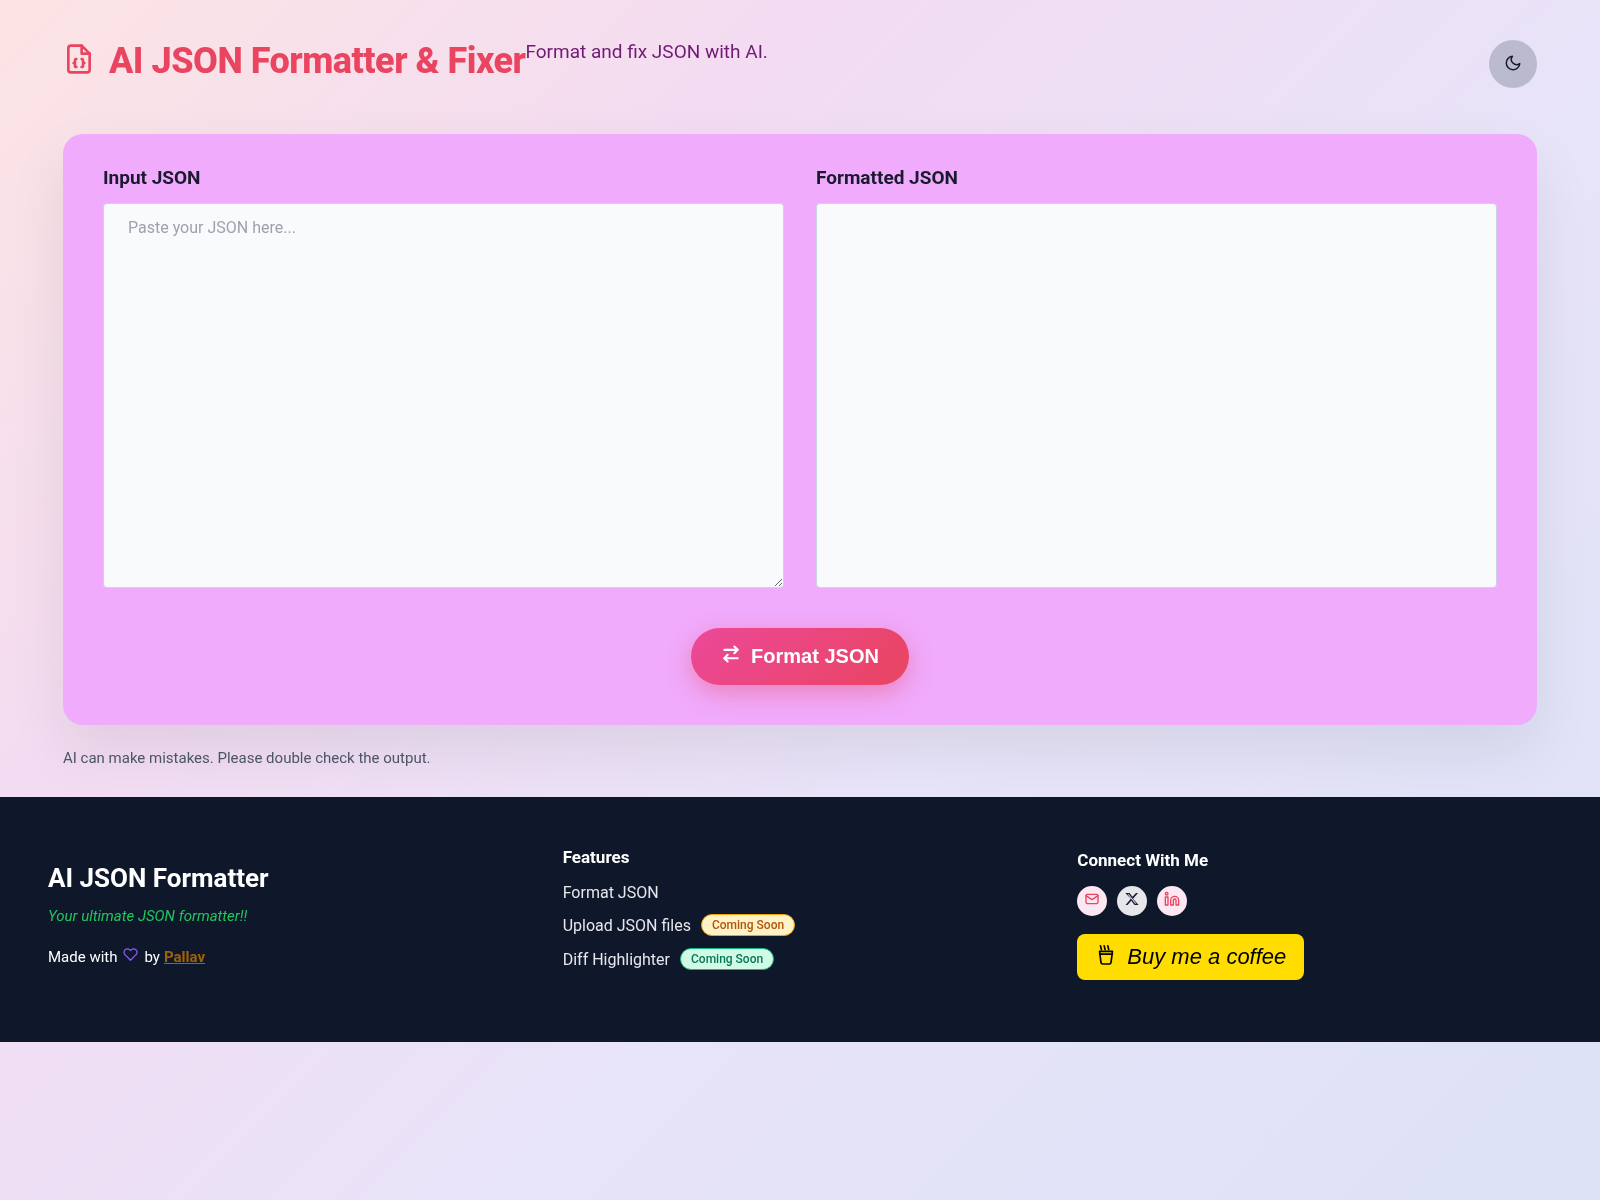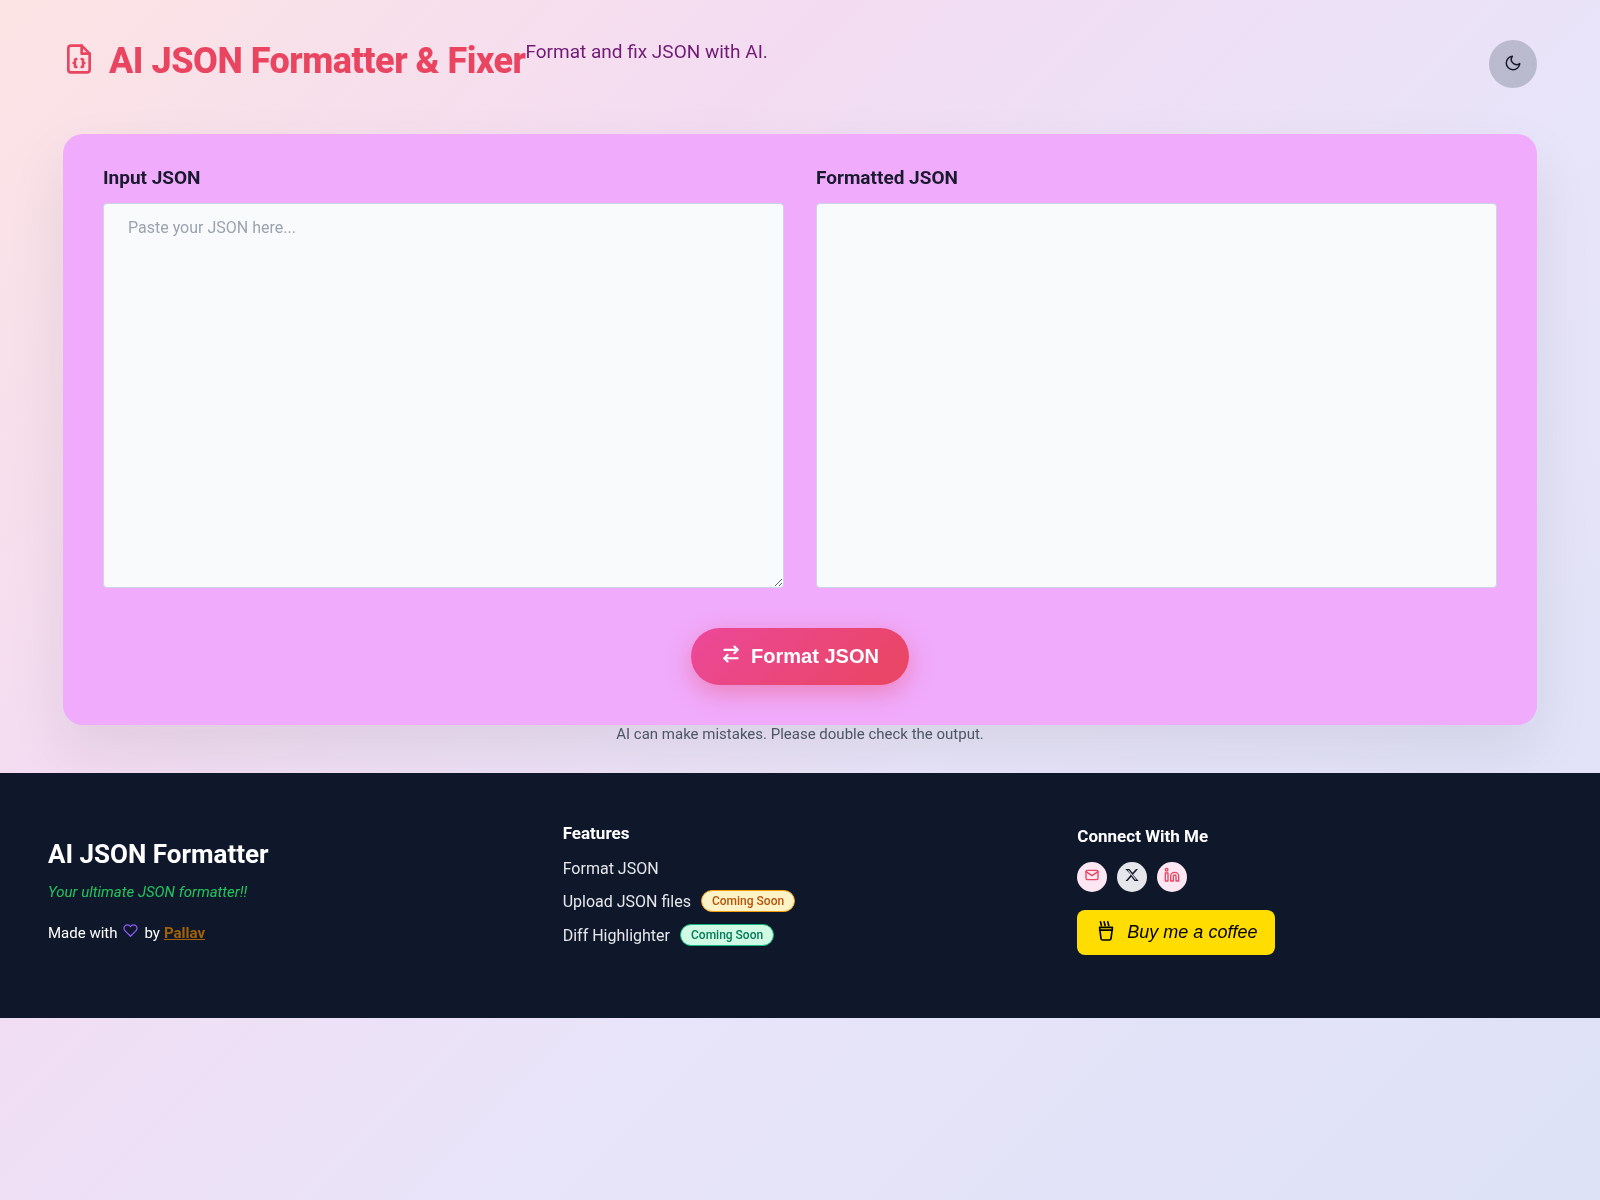--- a/index.html
+++ b/index.html
@@ -138,23 +138,23 @@
   cursor: pointer;
   box-shadow: 0 8px 25px rgba(233, 69, 96, 0.4);
 }
 
 .format-btn svg {
   width: 20px;
   height: 20px;
 }
 
 .disclaimer {
-  text-align: center;
   color: #4b5563;
   font-size: 15px;
+  margin-top: 24px;
 }
 
 .footer {
   background: #0f172a;
   color: #ffffff;
   padding: 50px 48px 60px 48px;
   display: flex;
   gap: 40px;
   align-items: center;
 }
@@ -286,21 +286,21 @@
   color: #000000;
 }
 
 .coffee-btn .cup svg {
   width: 22px;
   height: 22px;
 }
 
 .coffee-text {
   font-family: "Comic Sans MS", cursive, sans-serif;
-  font-size: 18px;
+  font-size: 22px;
   font-weight: 400;
   font-style: italic;
 }
 </style>
 </head>
 <body>
 
 <div class="main-container">
   <div class="header-row">
     <div class="header-left">

